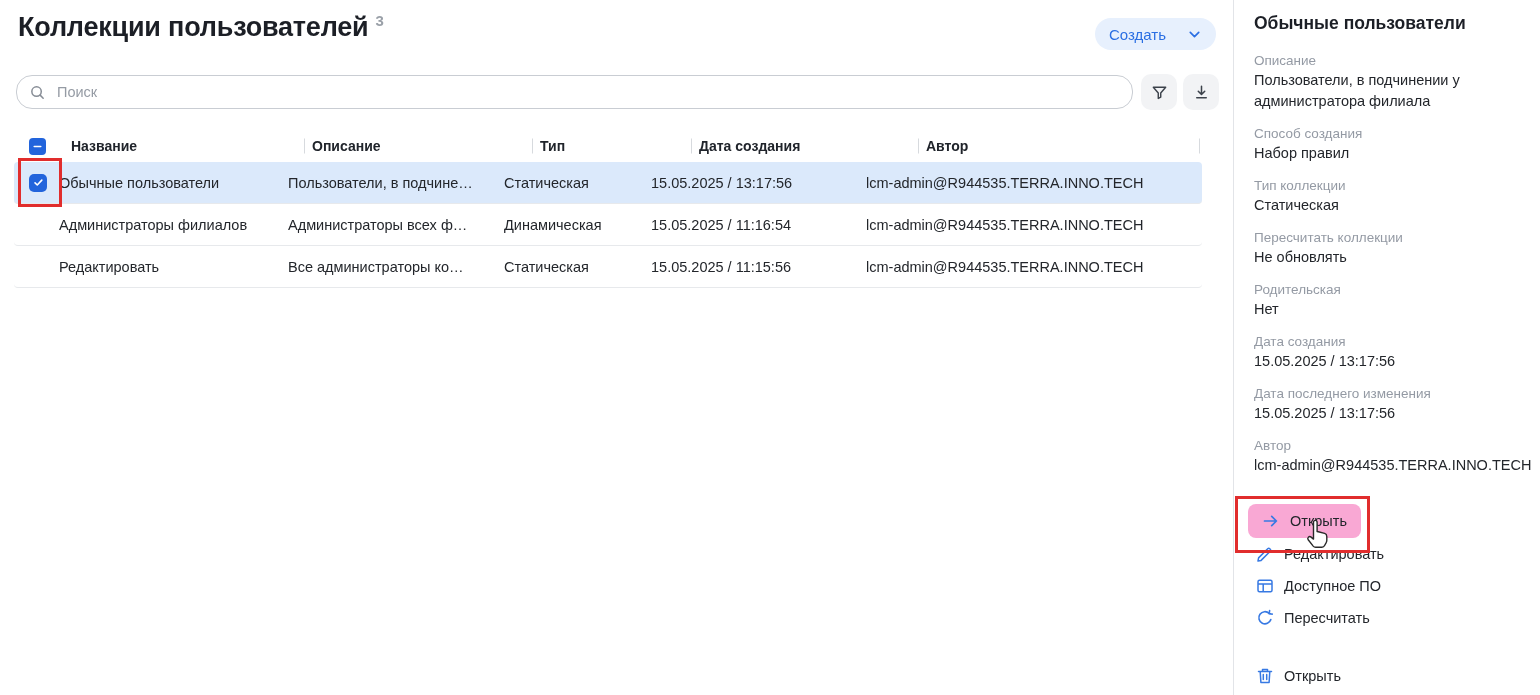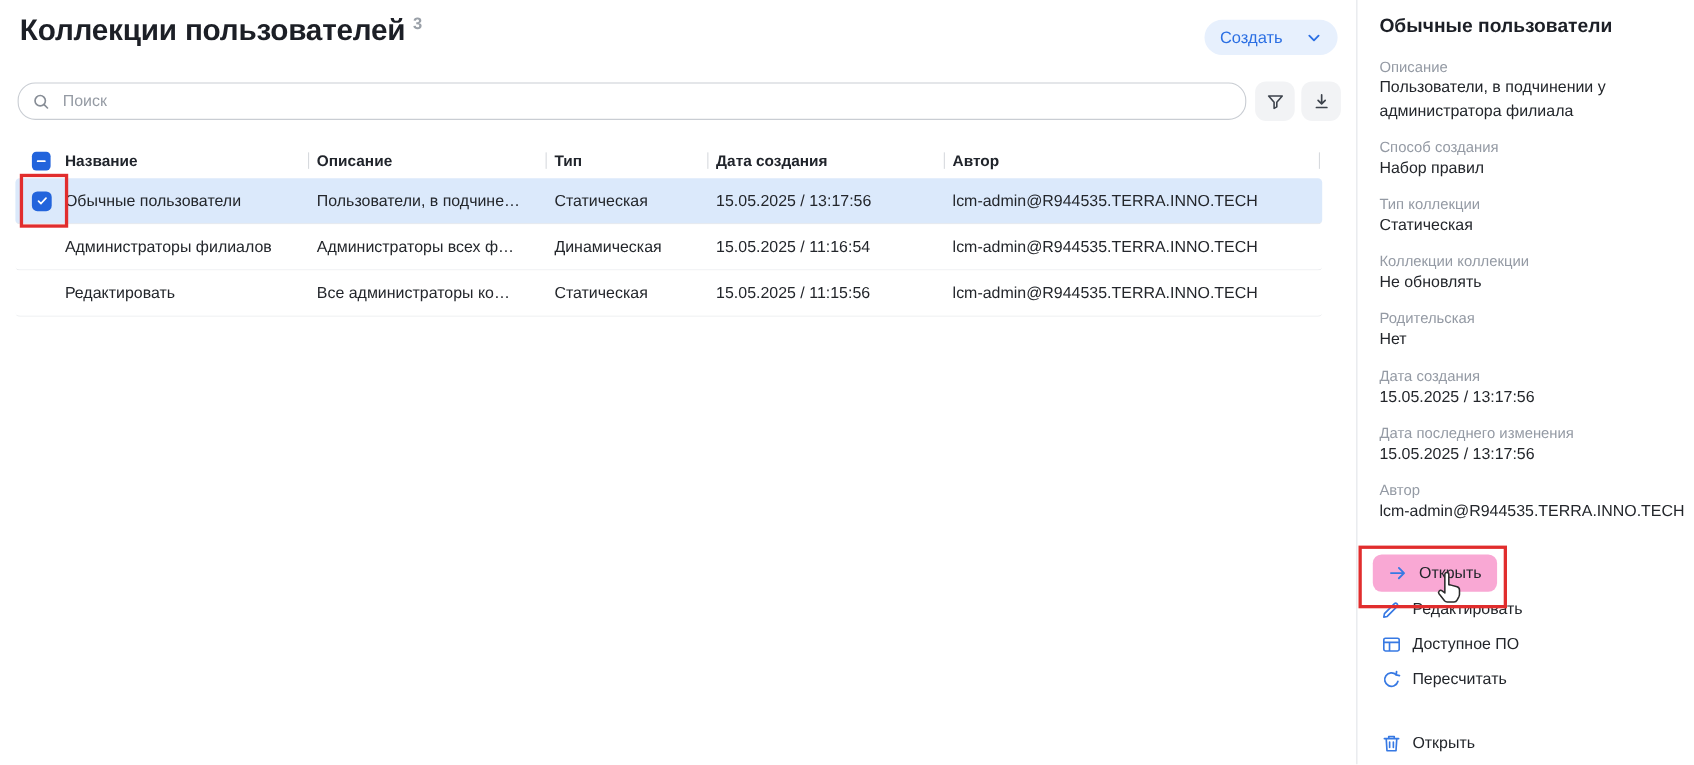--- a/index.html
+++ b/index.html
@@ -32,21 +32,21 @@
     display:flex;align-items:center;gap:9px;padding:0 12px;
   }
   .search-input{flex:1;border:none;outline:none;font-size:14.5px;color:#23262b;font-family:inherit;background:transparent;}
   .search-input::placeholder{color:#959ba4;}
   .icon-btn{position:absolute;top:74px;width:36px;height:36px;border:none;border-radius:10px;background:#f2f3f5;
     display:flex;align-items:center;justify-content:center;cursor:pointer;}
   .filter-btn{left:1141px;} .download-btn{left:1183px;}
   
   .table{position:absolute;left:0;top:130px;width:1202px;}
   .trow{display:flex;align-items:center;margin-left:14px;}
-  .thead{height:32px;font-weight:700;font-size:14px;color:#20242b;}
+  .thead{height:32px;font-weight:700;font-size:14px;color:#20242b;gap:12px;}
   .row{height:42px;font-size:14.5px;border-bottom:1px solid #e7e9ec;border-radius:4px;cursor:pointer;}
   .row.selected{background:var(--row-selected);}
   .c-cb{width:45px;display:flex;align-items:center;}
   .c-name{width:221px;white-space:nowrap;overflow:hidden;}
   .c-desc{width:216px;padding-left:8px;white-space:nowrap;overflow:hidden;}
   .c-type{width:147px;padding-left:8px;white-space:nowrap;}
   .c-date{width:215px;padding-left:8px;white-space:nowrap;}
   .c-author{flex:1;padding-left:8px;white-space:nowrap;}
   .thead .c-desc,.thead .c-type,.thead .c-date,.thead .c-author{position:relative;}
   .thead .c-desc::before,.thead .c-type::before,.thead .c-date::before,.thead .c-author::before{
@@ -188,21 +188,21 @@
         <div class="lbl">Способ создания</div>
         <div class="val">Набор правил</div>
       </div>
 
       <div class="field">
         <div class="lbl">Тип коллекции</div>
         <div class="val">Статическая</div>
       </div>
 
       <div class="field">
-        <div class="lbl">Коллекции коллекции</div>
+        <div class="lbl">Пересчитать коллекции</div>
         <div class="val">Не обновлять</div>
       </div>
 
       <div class="field">
         <div class="lbl">Родительская</div>
         <div class="val">Нет</div>
       </div>
 
       <div class="field">
         <div class="lbl">Дата создания</div>

